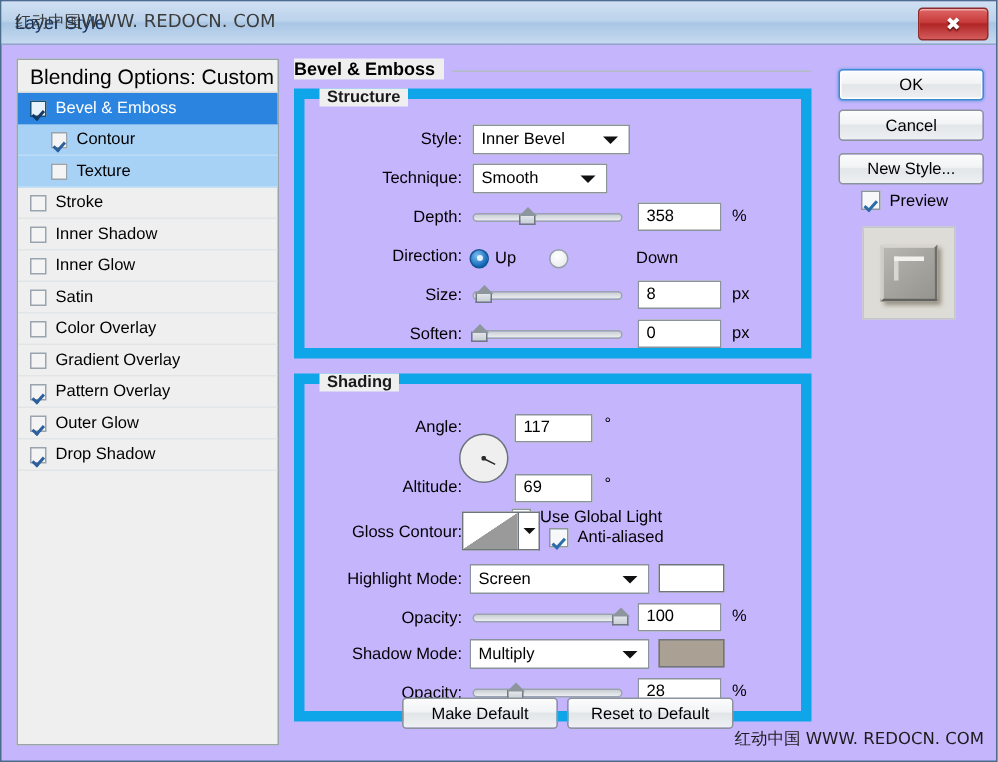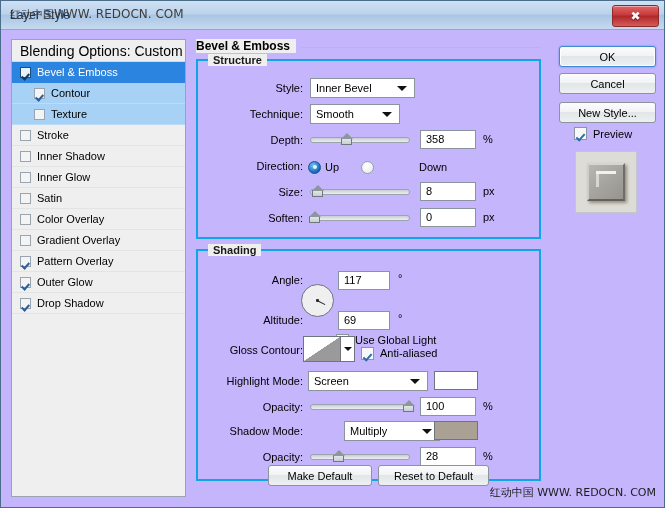--- a/index.html
+++ b/index.html
@@ -72,21 +72,21 @@
     transform:rotate(42deg);
   }
   .fx-row.sel .cb{border-color:#15507f;background:#e8f2fb;}
   .fx-row.sel .cb.on:after{border-color:#123a63;}
   
   .main-group{
     position:absolute;left:195px;top:38px;width:345px;height:458px;
   }
   .grp{
     position:absolute;box-sizing:border-box;
-    border:2px solid #0ea5e9;background:transparent;
+    border:7px solid #0ea5e9;background:transparent;
   }
   .grp-title{
     position:absolute;top:-7px;left:10px;background:#efefef;
     padding:0 5px;font-weight:bold;font-size:11px;color:#1a1a1a;
   }
   .be-head{
     position:absolute;left:0;top:0;font-weight:bold;font-size:12px;
     background:#efefef;padding-right:6px;z-index:2;
   }
   .be-rule{position:absolute;left:0;right:0;top:8px;border-top:1px solid #b4bcc4;}
@@ -386,21 +386,21 @@
       <div class="swatch" style="left:236px;top:120px;background:#ffffff;"></div>
 
       <div class="lbl" style="left:10px;top:150px;width:95px;">Opacity:</div>
       <div class="slider" style="left:112px;top:153px;width:100px;">
         <div class="thumb" style="left:92px;"></div>
       </div>
       <div class="num" style="left:222px;top:146px;">100</div>
       <div class="unit" style="left:285px;top:149px;">%</div>
 
       <div class="lbl" style="left:10px;top:174px;width:95px;">Shadow Mode:</div>
-      <div class="ddl" style="left:110px;top:170px;width:96px;margin-left:36px;">
+      <div class="ddl" style="left:110px;top:170px;width:120px;">
         <span>Multiply</span>
         <span class="arrow"></span>
       </div>
       <div class="swatch" style="left:236px;top:170px;background:#aaa093;"></div>
 
       <div class="lbl" style="left:10px;top:200px;width:95px;">Opacity:</div>
       <div class="slider" style="left:112px;top:203px;width:100px;">
         <div class="thumb" style="left:22px;"></div>
       </div>
       <div class="num" style="left:222px;top:196px;">28</div>

